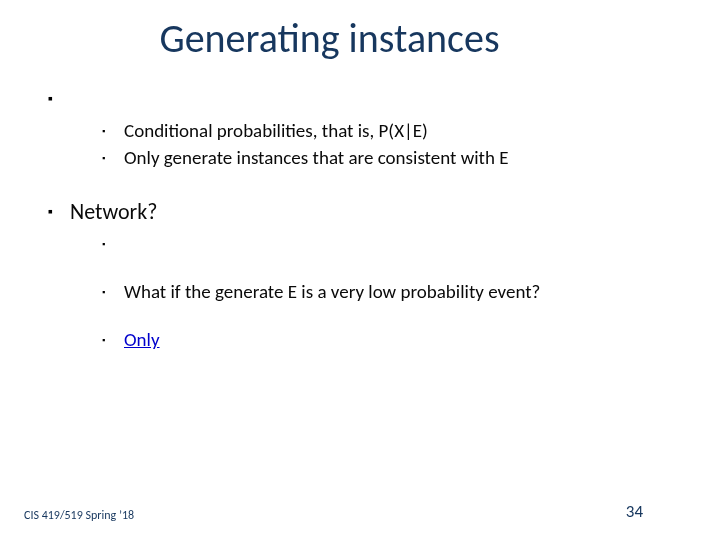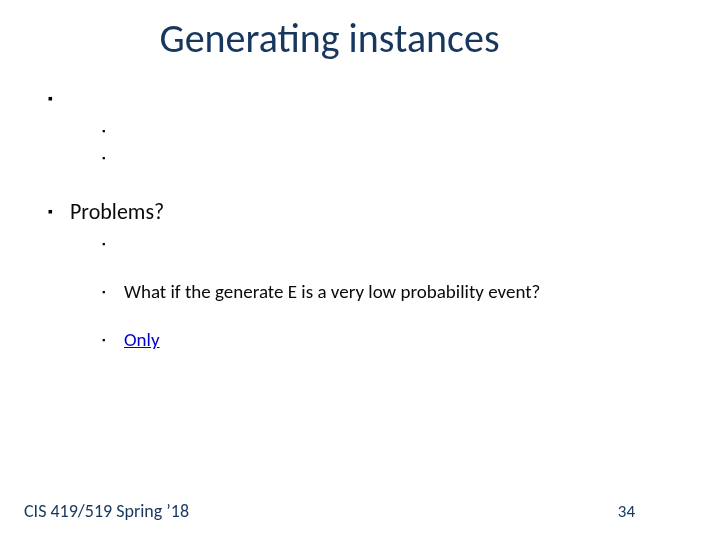--- a/index.html
+++ b/index.html
@@ -72,55 +72,57 @@
   }
   .link {
     color: #0000cc;
     text-decoration: underline;
     cursor: pointer;
   }
   .footer-left {
     position: absolute;
     left: 24px;
     bottom: 18px;
-    font-size: 18px;
+    font-size: 12px;
     color: #17375e;
   }
   .footer-right {
     position: absolute;
-    right: 24px;
+    right: 16px;
     bottom: 18px;
     font-size: 17px;
     color: #17375e;
   }
 </style>
 </head>
 <body>
 
 <div class="slide">
 
   <div class="title">Generating instances</div>
 
   <div class="body">
 
     <div class="l1">
       <span class="bullet">▪</span>
     </div>
     <div class="l2wrap">
       <div class="l2">
         <span class="bullet">▪</span>
+        <span class="txt">Conditional probabilities, that is, P(X|E)</span>
       </div>
       <div class="l2">
         <span class="bullet">▪</span>
+        <span class="txt">Only generate instances that are consistent with E</span>
       </div>
     </div>
 
     <div class="l1">
       <span class="bullet">▪</span>
-      <span class="txt">Problems?</span>
+      <span class="txt">Network?</span>
     </div>
     <div class="l2wrap">
       <div class="l2 spaced">
         <span class="bullet">▪</span>
       </div>
       <div class="l2 spaced">
         <span class="bullet">▪</span>
         <span class="txt">What if the generate E is a very low probability event?</span>
       </div>
       <div class="l2">

